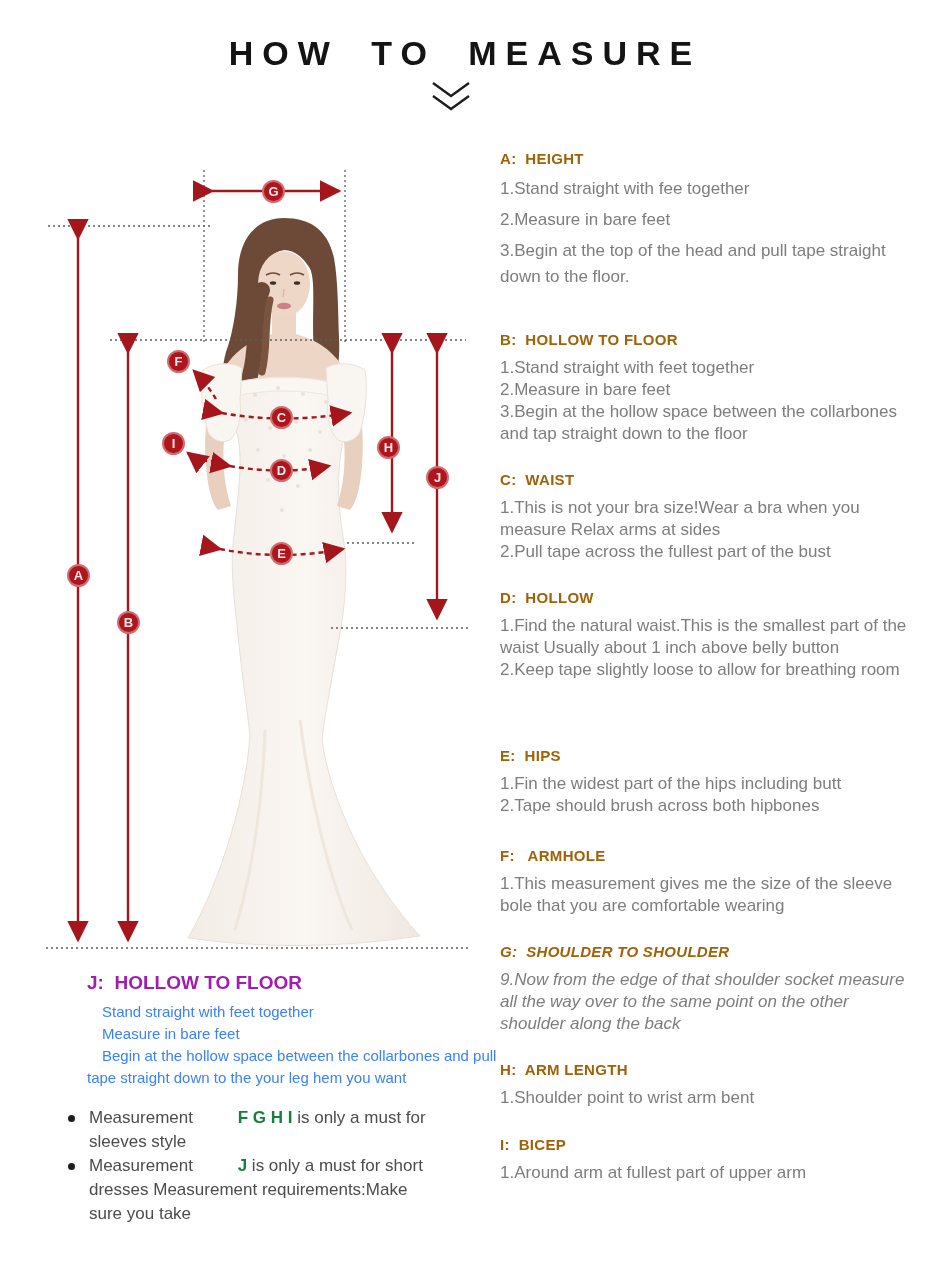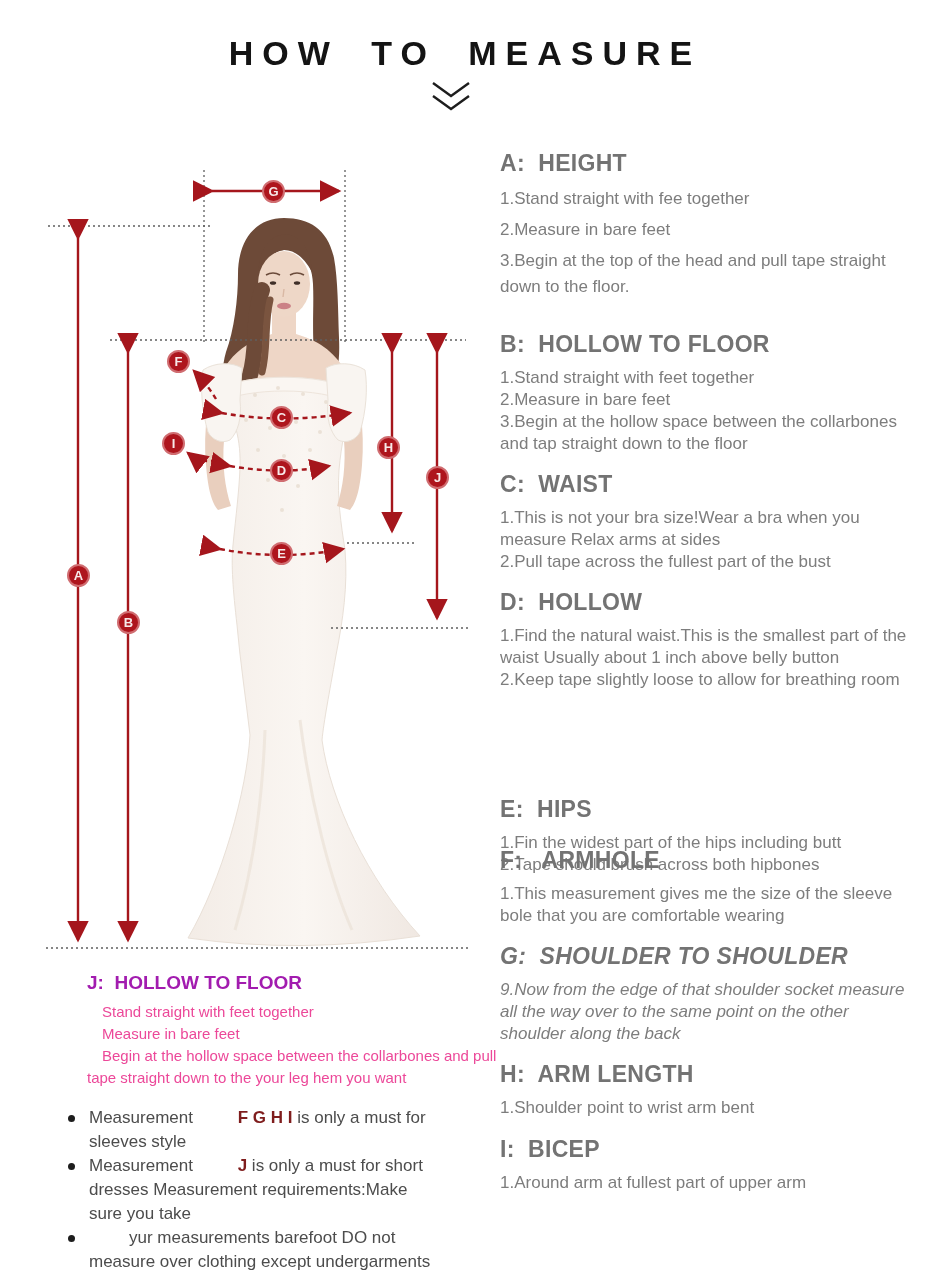--- a/index.html
+++ b/index.html
@@ -13,34 +13,34 @@
 
   
   .diagram-svg{position:absolute;left:30px;top:155px;width:450px;height:805px;}
 
   .marker{position:absolute;width:23px;height:23px;border-radius:50%;
     background:#ae151d;border:2px solid #d06d71;box-sizing:border-box;
     color:#f7e9e9;font-size:13px;font-weight:bold;line-height:19px;text-align:center;z-index:5;}
 
   
   .sec{position:absolute;left:500px;width:412px;}
-  .sec h3{margin:0 0 9px 0;font-size:23px;font-weight:bold;color:#737373;white-space:pre-wrap;letter-spacing:.3px;}
+  .sec h3{margin:0 0 9px 0;font-size:15px;font-weight:bold;color:#a16207;white-space:pre-wrap;letter-spacing:.3px;}
   .sec p{margin:0;font-size:17px;line-height:22px;color:#7d7d7d;}
   .sec.loose p{line-height:26px;margin-bottom:5px;}
 
   
   .legend{position:absolute;left:87px;top:972px;width:412px;}
   .legend h3{margin:0 0 7px 0;font-size:19px;font-weight:bold;color:#a21caf;white-space:pre-wrap;}
-  .legend p{margin:0;font-size:15px;line-height:22px;color:#ec4899;text-indent:15px;}
+  .legend p{margin:0;font-size:15px;line-height:22px;color:#3b82f6;text-indent:15px;}
 
   .notes{position:absolute;left:66px;top:1106px;width:372px;margin:0;padding:0;list-style:none;}
   .notes li{position:relative;padding-left:23px;margin:0;font-size:17px;line-height:24px;color:#4c4c4c;}
   .notes li::before{content:"";position:absolute;left:2px;top:9px;width:7px;height:7px;
     border-radius:50%;background:#1d1d1d;}
-  .red{color:#7f1d1d;font-weight:bold;padding-left:40px;}
+  .red{color:#15803d;font-weight:bold;padding-left:40px;}
 </style>
 </head>
 <body>
 
 <div class="page-title">HOW TO MEASURE</div>
 <svg class="chevron" viewBox="0 0 48 34">
   <polyline points="6,3 24,16 42,3" fill="none" stroke="#1d1d1d" stroke-width="2.4"></polyline>
   <polyline points="6,16 24,29 42,16" fill="none" stroke="#1d1d1d" stroke-width="2.4"></polyline>
 </svg>
 
@@ -176,21 +176,21 @@
 <div class="sec" style="top:471px;">
   <h3>C:  WAIST</h3>
   <p>1.This is not your bra size!Wear a bra when you measure Relax arms at sides</p>
   <p>2.Pull tape across the fullest part of the bust</p>
 </div>
 <div class="sec" style="top:589px;">
   <h3>D:  HOLLOW</h3>
   <p>1.Find the natural waist.This is the smallest part of the waist Usually about 1 inch above belly button</p>
   <p>2.Keep tape slightly loose to allow for breathing room</p>
 </div>
-<div class="sec" style="top:796px;">
+<div class="sec" style="top:747px;">
   <h3>E:  HIPS</h3>
   <p>1.Fin the widest part of the hips including butt</p>
   <p>2.Tape should brush across both hipbones</p>
 </div>
 <div class="sec" style="top:847px;">
   <h3>F:   ARMHOLE</h3>
   <p>1.This measurement gives me the size of the sleeve bole that you are comfortable wearing</p>
 </div>
 <div class="sec" style="top:943px;font-style:italic;">
   <h3>G:  SHOULDER TO SHOULDER</h3>
@@ -208,14 +208,13 @@
 <div class="legend">
   <h3>J:  HOLLOW TO FLOOR</h3>
   <p>Stand straight with feet together</p>
   <p>Measure in bare feet</p>
   <p>Begin at the hollow space between the collarbones and pull tape straight down to the your leg hem you want</p>
 </div>
 
 <ul class="notes">
   <li><span>Measurement </span><span class="red">F G H I</span><span> is only a must for sleeves style</span></li>
   <li><span>Measurement </span><span class="red">J</span><span> is only a must for short dresses Measurement requirements:Make sure you take</span></li>
-  <li><span></span><span class="red"></span><span>yur measurements barefoot DO not measure over clothing except undergarments</span></li>
 </ul>
 
 </body></html>

